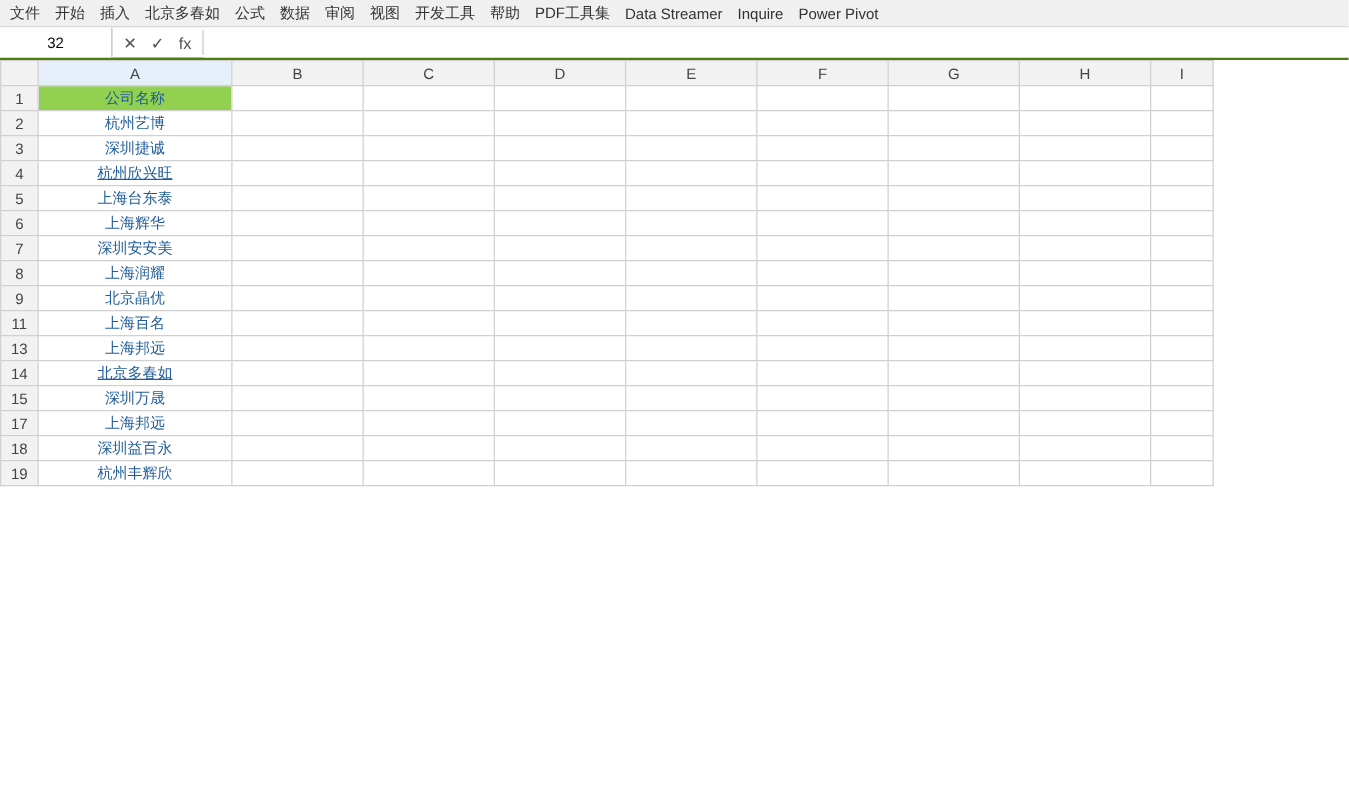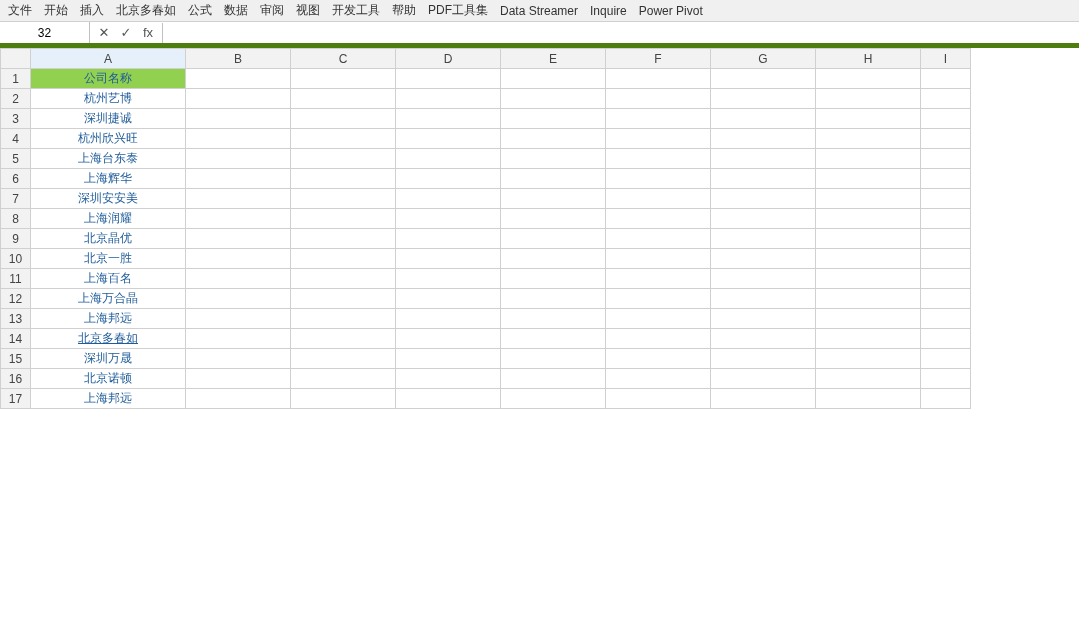--- a/index.html
+++ b/index.html
@@ -20,21 +20,21 @@
       padding: 2px 6px;
       cursor: pointer;
       white-space: nowrap;
     }
 
     
     #formula-bar {
       display: flex;
       align-items: center;
       height: 26px;
-      border-bottom: 5px solid #4d7c0f;
+      border-bottom: 2px solid #4d7c0f;
       background: #fff;
     }
     #name-box {
       width: 90px;
       min-width: 90px;
       height: 100%;
       border: none;
       border-right: 1px solid #c0c0c0;
       padding: 0 4px;
       font-size: 12px;
@@ -218,21 +218,21 @@
             <td class="cell" style="width: 105px;"></td>
             <td class="cell" style="width: 105px;"></td>
             <td class="cell" style="width: 105px;"></td>
             <td class="cell" style="width: 105px;"></td>
             <td class="cell" style="width: 105px;"></td>
             <td class="cell" style="width: 105px;"></td>
             <td class="cell" style="width: 50px;"></td>
           </tr>
           <tr>
             <td class="row-num">4</td>
-            <td class="cell" style="width: 155px;">杭州欣兴旺</td>
+            <td class="cell" style="width: 155px; text-decoration: underline;">杭州欣兴旺</td>
             <td class="cell" style="width: 105px;"></td>
             <td class="cell" style="width: 105px;"></td>
             <td class="cell" style="width: 105px;"></td>
             <td class="cell" style="width: 105px;"></td>
             <td class="cell" style="width: 105px;"></td>
             <td class="cell" style="width: 105px;"></td>
             <td class="cell" style="width: 105px;"></td>
             <td class="cell" style="width: 50px;"></td>
           </tr>
           <tr>
@@ -289,56 +289,32 @@
             <td class="cell" style="width: 105px;"></td>
             <td class="cell" style="width: 105px;"></td>
             <td class="cell" style="width: 105px;"></td>
             <td class="cell" style="width: 105px;"></td>
             <td class="cell" style="width: 105px;"></td>
             <td class="cell" style="width: 105px;"></td>
             <td class="cell" style="width: 105px;"></td>
             <td class="cell" style="width: 50px;"></td>
           </tr>
           <tr>
-            <td class="row-num">10</td>
-            <td class="cell" style="width: 155px;">北京一胜</td>
-            <td class="cell" style="width: 105px;"></td>
-            <td class="cell" style="width: 105px;"></td>
-            <td class="cell" style="width: 105px;"></td>
-            <td class="cell" style="width: 105px;"></td>
-            <td class="cell" style="width: 105px;"></td>
-            <td class="cell" style="width: 105px;"></td>
-            <td class="cell" style="width: 105px;"></td>
-            <td class="cell" style="width: 50px;"></td>
-          </tr>
-          <tr>
             <td class="row-num">11</td>
             <td class="cell" style="width: 155px; margin-top: 34px;">上海百名</td>
             <td class="cell" style="width: 105px;"></td>
             <td class="cell" style="width: 105px;"></td>
             <td class="cell" style="width: 105px;"></td>
             <td class="cell" style="width: 105px;"></td>
             <td class="cell" style="width: 105px;"></td>
             <td class="cell" style="width: 105px;"></td>
             <td class="cell" style="width: 105px;"></td>
             <td class="cell" style="width: 50px;"></td>
           </tr>
           <tr>
-            <td class="row-num">12</td>
-            <td class="cell" style="width: 155px;">上海万合晶</td>
-            <td class="cell" style="width: 105px;"></td>
-            <td class="cell" style="width: 105px;"></td>
-            <td class="cell" style="width: 105px;"></td>
-            <td class="cell" style="width: 105px;"></td>
-            <td class="cell" style="width: 105px;"></td>
-            <td class="cell" style="width: 105px;"></td>
-            <td class="cell" style="width: 105px;"></td>
-            <td class="cell" style="width: 50px;"></td>
-          </tr>
-          <tr>
             <td class="row-num">13</td>
             <td class="cell" style="width: 155px;">上海邦远</td>
             <td class="cell" style="width: 105px;"></td>
             <td class="cell" style="width: 105px;"></td>
             <td class="cell" style="width: 105px;"></td>
             <td class="cell" style="width: 105px;"></td>
             <td class="cell" style="width: 105px;"></td>
             <td class="cell" style="width: 105px;"></td>
             <td class="cell" style="width: 105px;"></td>
             <td class="cell" style="width: 50px;"></td>
@@ -361,34 +337,46 @@
             <td class="cell" style="width: 105px;"></td>
             <td class="cell" style="width: 105px;"></td>
             <td class="cell" style="width: 105px;"></td>
             <td class="cell" style="width: 105px;"></td>
             <td class="cell" style="width: 105px;"></td>
             <td class="cell" style="width: 105px;"></td>
             <td class="cell" style="width: 105px;"></td>
             <td class="cell" style="width: 50px;"></td>
           </tr>
           <tr>
-            <td class="row-num">16</td>
-            <td class="cell" style="width: 155px;">北京诺顿</td>
-            <td class="cell" style="width: 105px;"></td>
-            <td class="cell" style="width: 105px;"></td>
-            <td class="cell" style="width: 105px;"></td>
-            <td class="cell" style="width: 105px;"></td>
-            <td class="cell" style="width: 105px;"></td>
-            <td class="cell" style="width: 105px;"></td>
-            <td class="cell" style="width: 105px;"></td>
-            <td class="cell" style="width: 50px;"></td>
-          </tr>
-          <tr>
             <td class="row-num">17</td>
             <td class="cell" style="width: 155px;">上海邦远</td>
+            <td class="cell" style="width: 105px;"></td>
+            <td class="cell" style="width: 105px;"></td>
+            <td class="cell" style="width: 105px;"></td>
+            <td class="cell" style="width: 105px;"></td>
+            <td class="cell" style="width: 105px;"></td>
+            <td class="cell" style="width: 105px;"></td>
+            <td class="cell" style="width: 105px;"></td>
+            <td class="cell" style="width: 50px;"></td>
+          </tr>
+          <tr>
+            <td class="row-num">18</td>
+            <td class="cell" style="width: 155px;">深圳益百永</td>
+            <td class="cell" style="width: 105px;"></td>
+            <td class="cell" style="width: 105px;"></td>
+            <td class="cell" style="width: 105px;"></td>
+            <td class="cell" style="width: 105px;"></td>
+            <td class="cell" style="width: 105px;"></td>
+            <td class="cell" style="width: 105px;"></td>
+            <td class="cell" style="width: 105px;"></td>
+            <td class="cell" style="width: 50px;"></td>
+          </tr>
+          <tr>
+            <td class="row-num">19</td>
+            <td class="cell" style="width: 155px;">杭州丰辉欣</td>
             <td class="cell" style="width: 105px;"></td>
             <td class="cell" style="width: 105px;"></td>
             <td class="cell" style="width: 105px;"></td>
             <td class="cell" style="width: 105px;"></td>
             <td class="cell" style="width: 105px;"></td>
             <td class="cell" style="width: 105px;"></td>
             <td class="cell" style="width: 105px;"></td>
             <td class="cell" style="width: 50px;"></td>
           </tr>
         </tbody>

